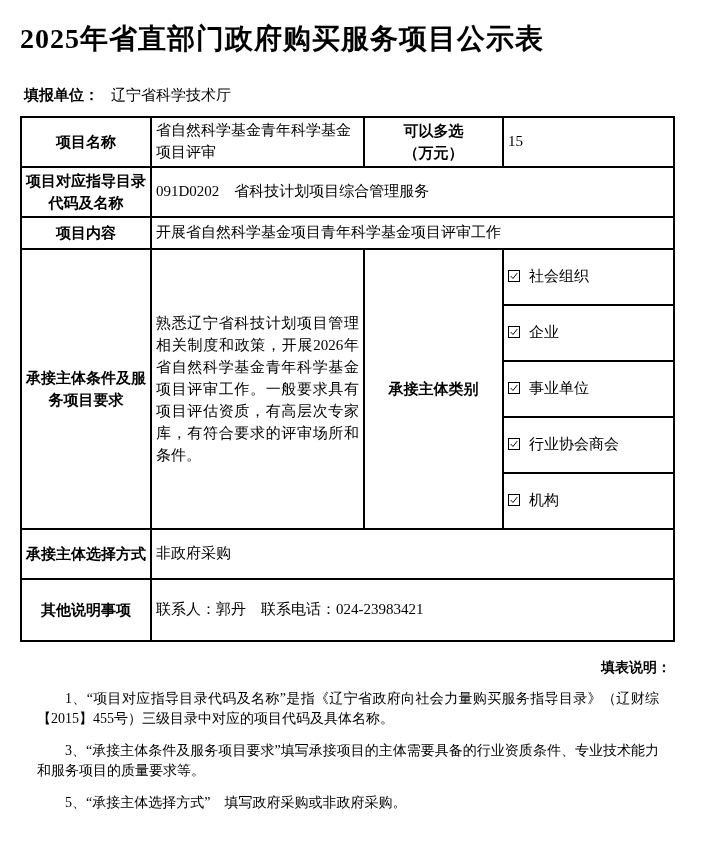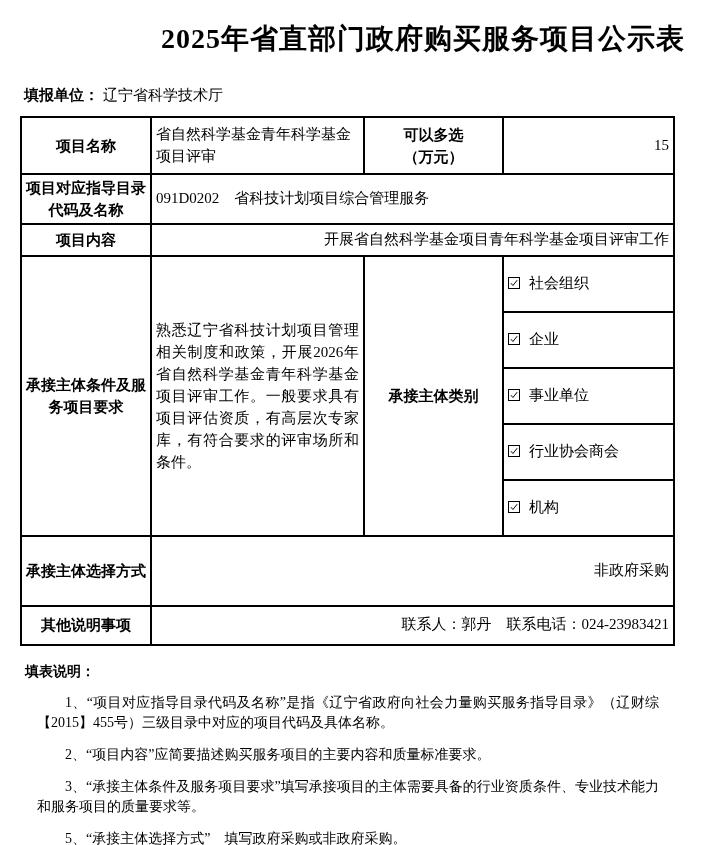--- a/index.html
+++ b/index.html
@@ -9,39 +9,39 @@
     height: 845px;
     background: #ffffff;
     color: #000000;
     font-family: "Liberation Serif", "DejaVu Serif", serif;
     overflow: hidden;
   }
   .page { padding: 20px 18px 0 20px; }
 
   .title {
     margin: 0;
-    text-align: right;
+    text-align: left;
     font-family: "Liberation Serif", "DejaVu Serif", serif;
     font-weight: bold;
     font-size: 28px;
     line-height: 38px;
     letter-spacing: 1px;
   }
 
   .unit-line {
     margin-top: 28px;
     font-size: 15px;
     line-height: 18px;
     padding-left: 4px;
   }
   .unit-label {
     font-family: "Liberation Sans", "DejaVu Sans", sans-serif;
     font-weight: bold;
   }
-  .unit-value { margin-left: 4px; }
+  .unit-value { margin-left: 12px; }
 
   table.form {
     margin-top: 12px;
     border-collapse: collapse;
     table-layout: fixed;
     width: 653px;
   }
   table.form td {
     border: 2px solid #000;
     font-size: 15px;
@@ -49,21 +49,21 @@
     padding: 2px 4px;
   }
   td.label {
     font-family: "Liberation Sans", "DejaVu Sans", sans-serif;
     font-weight: bold;
     text-align: center;
     line-height: 1.45;
     padding: 2px 6px;
   }
   td.tight { white-space: nowrap; padding: 2px 1px; }
-  td.center { text-align: right; }
+  td.center { text-align: left; }
   td.left { text-align: left; padding-left: 7px; }
   td.val { line-height: 1.45; }
   td.req-text {
     text-align: justify;
     padding: 6px 8px;
     font-size: 15.5px;
     line-height: 22px;
   }
   td.cat-cell {
     text-align: left;
@@ -83,20 +83,21 @@
 
   .notes {
     margin-top: 15px;
     padding: 0 14px 0 5px;
     font-size: 14px;
     line-height: 20px;
   }
   .notes-heading {
     font-family: "Liberation Sans", "DejaVu Sans", sans-serif;
     font-weight: bold;
+    text-align: right;
   }
   .notes p {
     margin: 12px;
     text-indent: 2em;
     text-align: justify;
   }
 </style>
 </head>
 <body>
 
@@ -110,21 +111,21 @@
 
   <table class="form">
     <colgroup>
       <col style="width:130px">
       <col style="width:213px">
       <col style="width:139px">
       <col style="width:171px">
     </colgroup>
 
     <tbody>
-        <tr style="height:57px">
+        <tr style="height:50px">
       <td class="label">项目名称</td>
       <td class="val left">省自然科学基金青年科学基金项目评审</td>
       <td class="label">
         <div>可以多选</div>
         <div>（万元）</div>
       </td>
       <td class="val center">15</td>
     </tr>
 
     <tr style="height:44px">
@@ -169,33 +170,32 @@
       </td>
     </tr>
     <tr style="height:56px">
       <td class="cat-cell">
         <span class="cb checked"><svg viewBox="0 0 12 12">
                 <path d="M2.2 6.2 L4.8 9 L9.8 2.6" fill="none" stroke="#000" stroke-width="1.2"></path>
               </svg></span><span>机构</span>
       </td>
     </tr>
 
-    <tr style="height:70px">
+    <tr style="height:50px">
       <td class="label tight">承接主体选择方式</td>
       <td class="val center" colspan="3">非政府采购</td>
     </tr>
 
-    <tr style="height:39px">
+    <tr style="height:62px">
       <td class="label">其他说明事项</td>
       <td class="val center" colspan="3">联系人：郭丹　联系电话：024-23983421</td>
     </tr>
   </tbody>
     </table>
 
   <div class="notes">
     <div class="notes-heading">填表说明：</div>
     <p>1、“项目对应指导目录代码及名称”是指《辽宁省政府向社会力量购买服务指导目录》（辽财综【2015】455号）三级目录中对应的项目代码及具体名称。</p>
-    <p>2、“项目内容”应简要描述购买服务项目的主要内容和质量标准要求。</p>
     <p>3、“承接主体条件及服务项目要求”填写承接项目的主体需要具备的行业资质条件、专业技术能力和服务项目的质量要求等。</p>
     <p>5、“承接主体选择方式”　填写政府采购或非政府采购。</p>
   </div>
 
 </div>
 
 </body></html>

